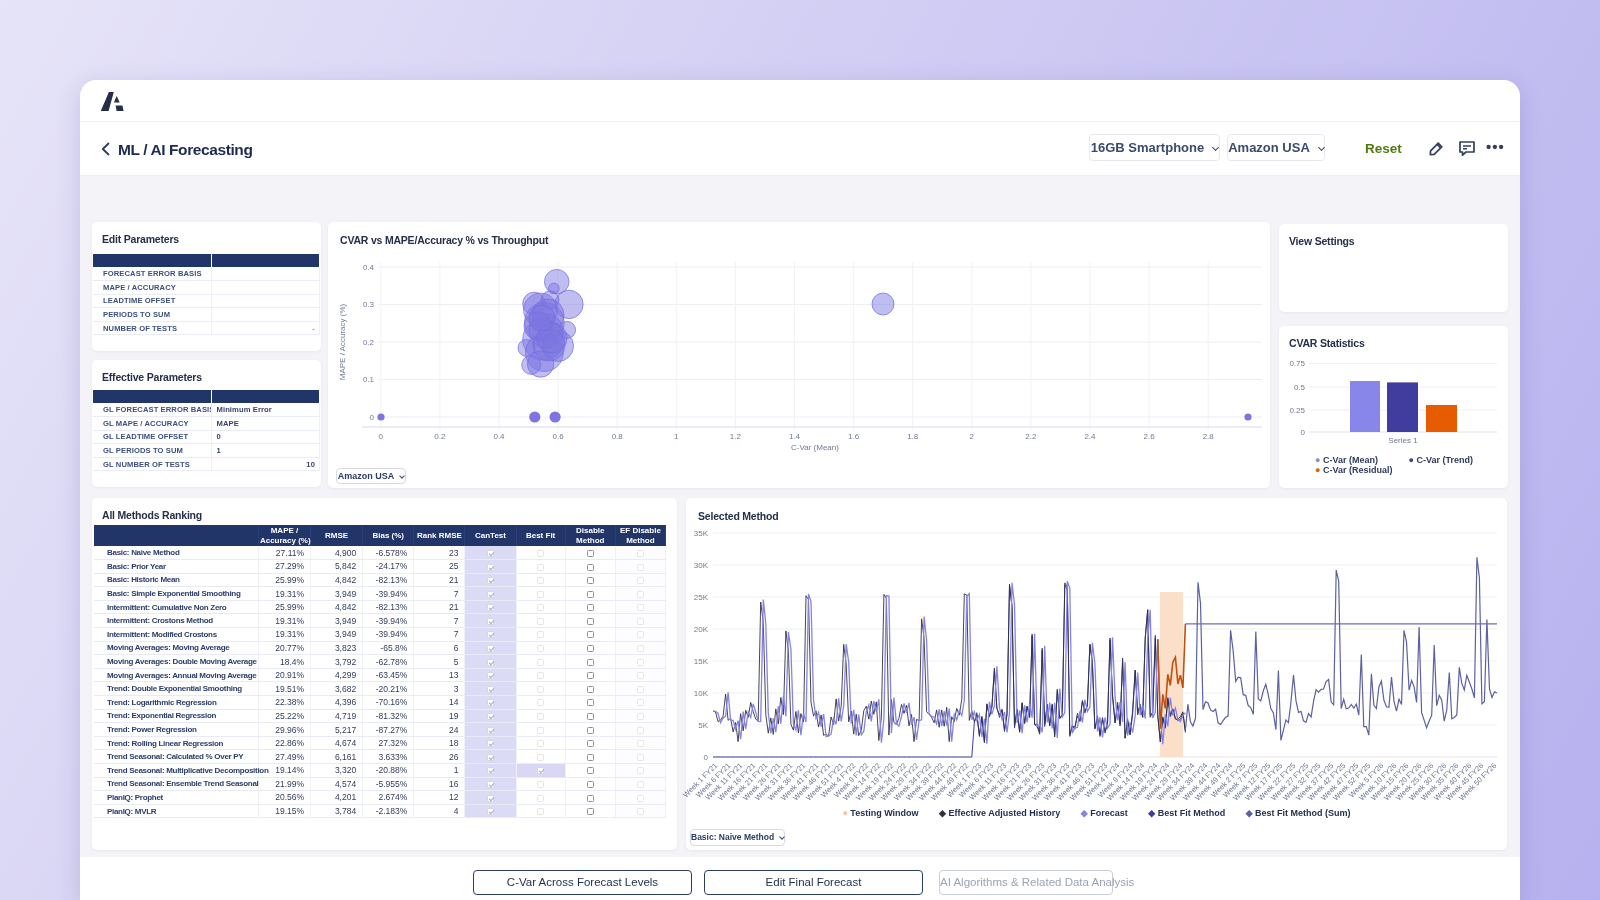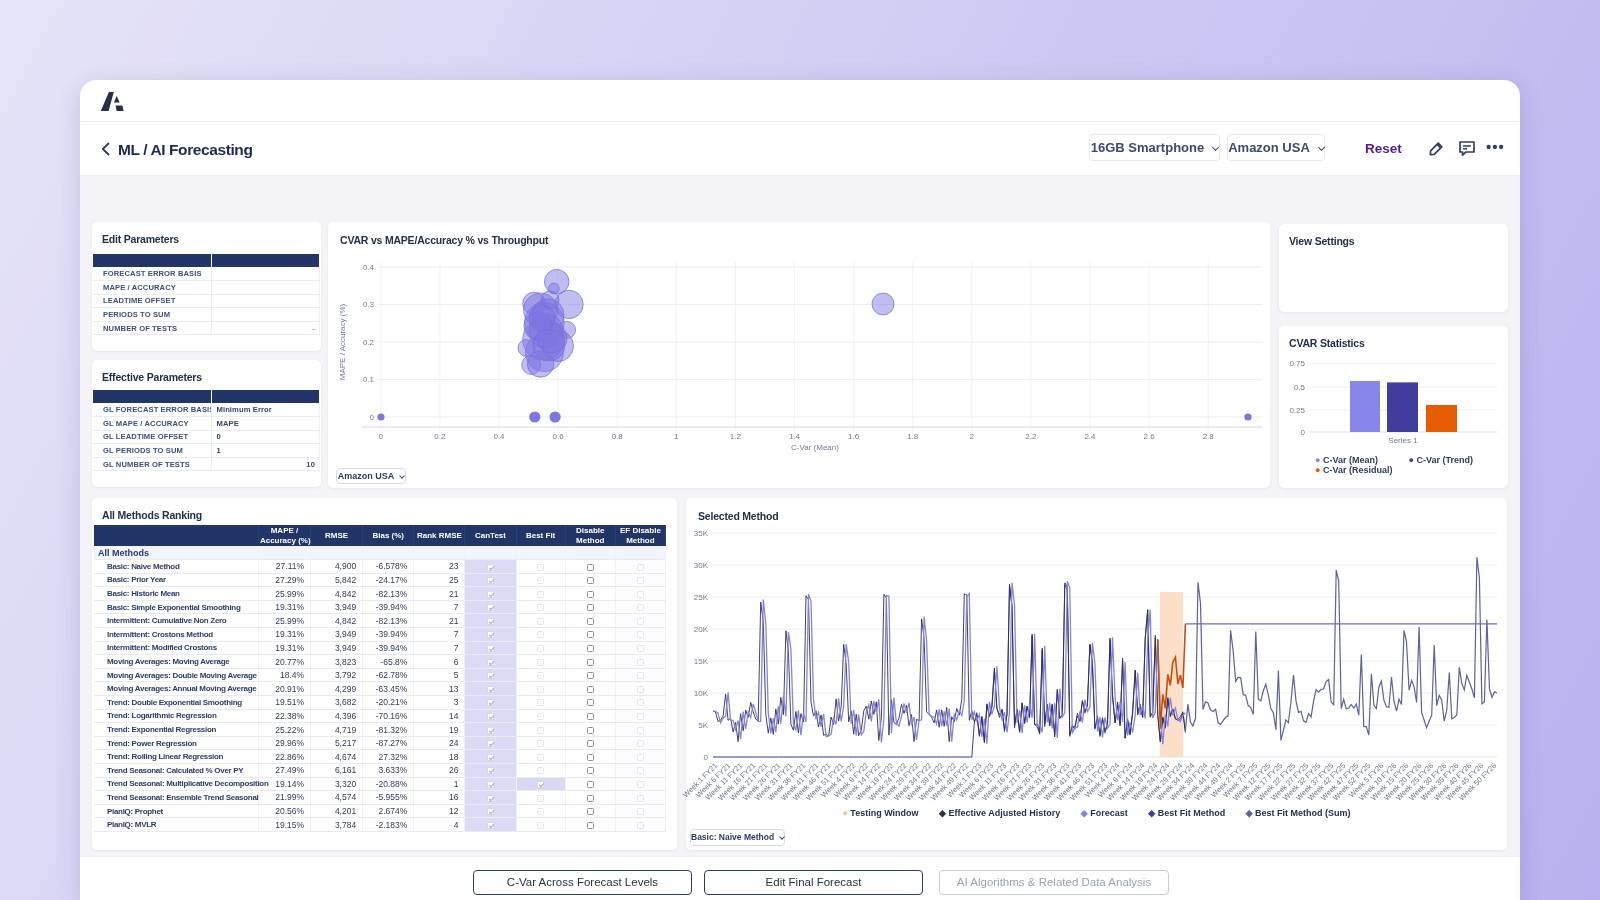--- a/index.html
+++ b/index.html
@@ -5,21 +5,21 @@
 html,body { width:1600px; height:900px; overflow:hidden; font-family:"Liberation Sans",sans-serif; }
 body { background:linear-gradient(118deg,#e6e4f8 0%,#d4d0f4 38%,#b7b2ef 100%); }
 .card { position:absolute; left:80px; top:80px; width:1440px; height:820px; background:#fff;
   border-radius:16px 16px 0 0; box-shadow:0 6px 24px rgba(60,50,140,.18); overflow:hidden; }
 .logobar { position:absolute; left:0; top:0; width:100%; height:42px; border-bottom:1px solid #ededf2; }
 .phead { position:absolute; left:0; top:42px; width:100%; height:54px; border-bottom:1px solid #ededf2; background:#fff; }
 .ptitle { position:absolute; left:38px; top:19px; font-size:15.5px; font-weight:700; color:#1d2b4e; letter-spacing:-.4px; }
 .drop { position:absolute; top:12px; height:27px; border:1px solid #e7e7ef; border-radius:4px; background:#fff;
   font-size:13px; font-weight:700; color:#3b4a6e; line-height:25px; text-align:center; }
 .drop .dc { display:inline-block; width:5px; height:5px; border-right:1.7px solid #3b4a6e; border-bottom:1.7px solid #3b4a6e; transform:rotate(45deg); vertical-align:2px; margin-left:9px; }
-.reset { position:absolute; top:19px; left:1285px; font-size:13.5px; font-weight:700; color:#4c1d95; }
+.reset { position:absolute; top:19px; left:1285px; font-size:13.5px; font-weight:700; color:#4d7c0f; }
 .hicon { position:absolute; top:18px; color:#333f5e; }
 .content { position:absolute; left:0; top:96px; width:1440px; height:724px; background:#f4f4f8; }
 .panel { position:absolute; background:#fff; border-radius:5px; box-shadow:0 1px 3px rgba(40,40,90,.07); }
 .ptl { position:absolute; left:10px; top:11px; font-size:10.5px; font-weight:700; color:#243049; letter-spacing:-.2px; }
 .ctl { position:absolute; left:12px; top:12px; font-size:10.5px; font-weight:700; color:#243049; letter-spacing:-.2px; }
 table.param { position:absolute; left:1px; top:32px; width:227px; border-collapse:collapse; table-layout:fixed;font-weight:bold; }
 table.param th { background:#213569; height:13px; border-right:1px solid #fff; }
 table.param td { height:13.6px; font-size:7.6px; white-space:nowrap; overflow:hidden; color:#3c4f80; border-bottom:1px solid #e9ecf5; border-right:1px solid #eef0f7; padding:0 0 0 10px; letter-spacing:.1px; }
 table.param td.val { padding:0 4px 0 5px; color:#36446b; }
 .axt { font-size:8px; fill:#707a99; font-family:"Liberation Sans",sans-serif; }
@@ -272,31 +272,20 @@
             <tr>
               <th></th>
               <th>MAPE /<br>Accuracy (%)</th>
               <th>RMSE</th>
               <th>Bias (%)</th>
               <th>Rank RMSE</th>
               <th>CanTest</th>
               <th>Best Fit</th>
               <th>Disable<br>Method</th>
               <th>EF Disable<br>Method</th>
-            </tr>
-      <tr class="grp">
-              <td>All Methods</td>
-              <td></td>
-              <td></td>
-              <td></td>
-              <td></td>
-              <td class="ct"></td>
-              <td></td>
-              <td></td>
-              <td></td>
             </tr>
       <tr>
               <td class="nm">Basic: Naive Method</td>
               <td class="num">27.11%</td>
               <td class="num">4,900</td>
               <td class="num">-6.578%</td>
               <td class="num">23</td>
               <td class="cb ct"><span class="chk on"></span></td>
               <td class="cb"><span class="chk faint"></span></td>
               <td class="cb"><span class="chk dark"></span></td>
@@ -612,16 +601,16 @@
       <span class="it"><span style="color:#8683e6">◆</span> Forecast</span>
       <span class="it"><span style="color:#3c3e9e">◆</span> Best Fit Method</span>
       <span class="it"><span style="color:#5c619f">◆</span> Best Fit Method (Sum)</span>
     </div>
     <div class="chip" style="left:4px;top:331px;width:95px;height:17px;line-height:15px;white-space:nowrap;font-size:8.5px;">Basic: Naive Method<span class="dc"></span></div>
   </div>
 
   <div style="position:absolute;left:0;top:681px;width:1440px;height:43px;background:#fff;"></div>
   <div class="btn" style="left:393px;width:219px;">C-Var Across Forecast Levels</div>
   <div class="btn" style="left:624px;width:219px;">Edit Final Forecast</div>
-  <div class="btn dis" style="left:859px;width:230px;text-align:center;">AI Algorithms &amp; Related Data Analysis</div>
+  <div class="btn dis" style="left:859px;width:174px;text-align:center;">AI Algorithms &amp; Related Data Analysis</div>
 
   </div>
 </div>
 
 </body></html>

